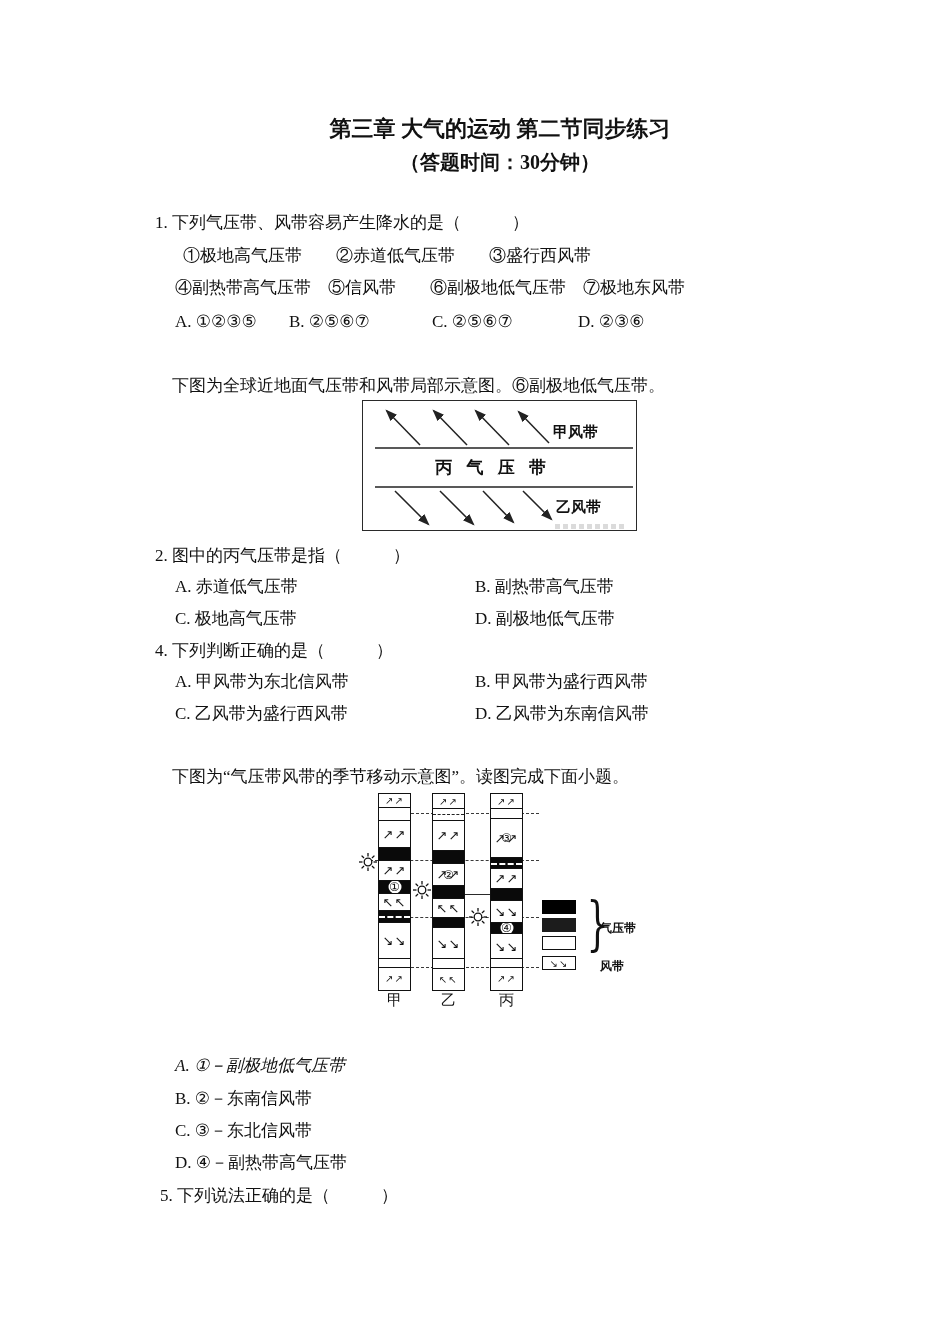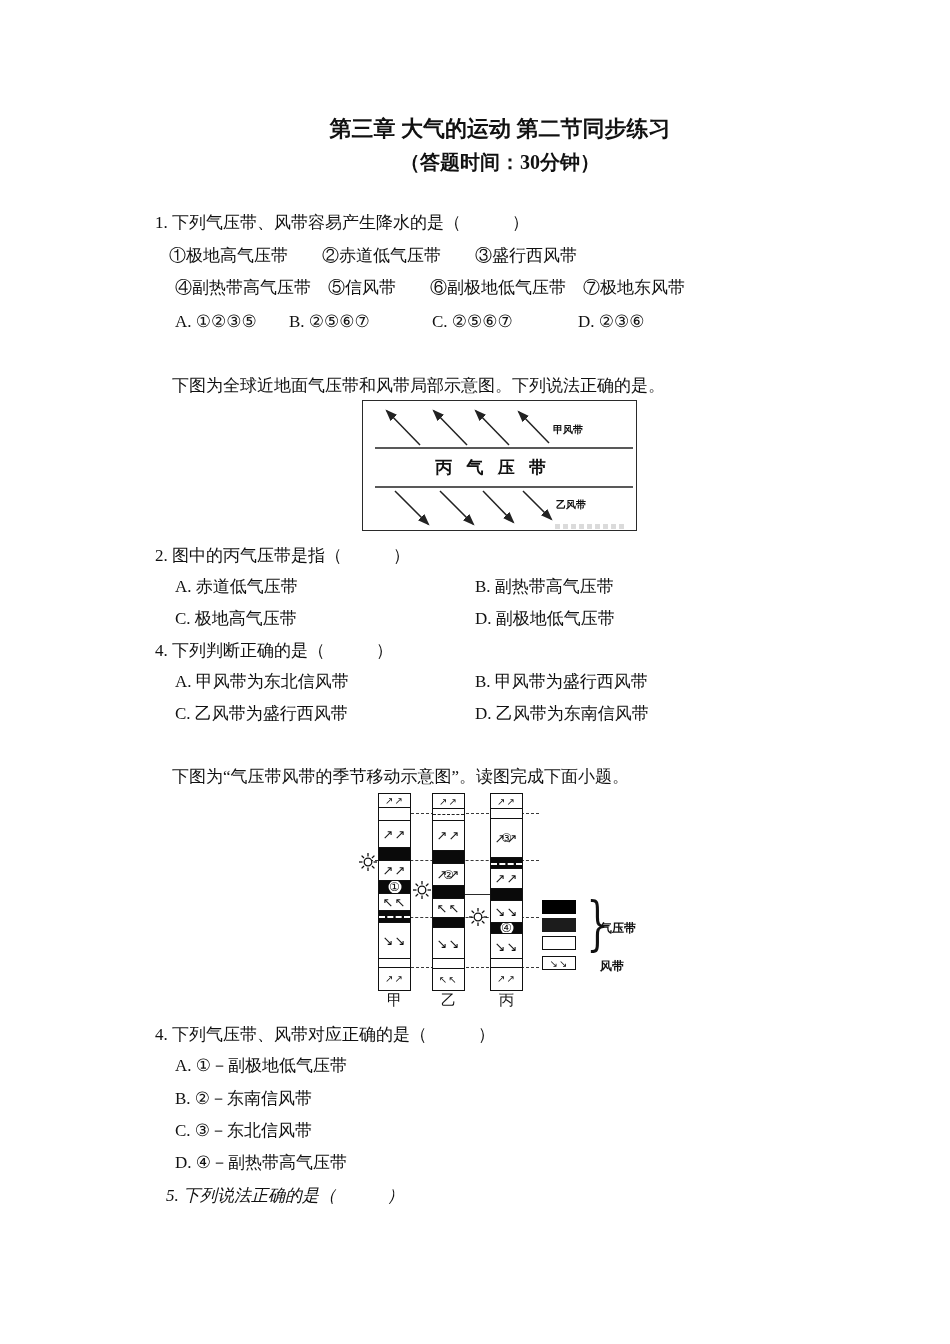--- a/index.html
+++ b/index.html
@@ -5,21 +5,21 @@
   html,body{margin:0;padding:0;background:#fff;}
   #page{position:relative;width:950px;height:1344px;background:#ffffff;overflow:hidden;
         font-family:"Liberation Serif","DejaVu Serif",serif;color:#111;}
   .abs{position:absolute;white-space:pre;}
   .title{font-size:22px;font-weight:bold;text-align:center;}
   .subtitle{font-size:20px;font-weight:bold;text-align:center;}
   .stem,.opt,.intro{font-size:17px;line-height:21px;}
   
   #fig1{position:absolute;left:362px;top:400px;width:275px;height:131px;
         border:1.6px solid #2a2a2a;background:#fff;box-sizing:border-box;}
-  .fig1-label{position:absolute;font-size:10px;font-weight:bold;}
+  .fig1-label{position:absolute;font-size:15px;font-weight:bold;}
   .fig1-press{position:absolute;left:50px;top:55px;width:160px;text-align:center;
               font-size:17px;font-weight:bold;letter-spacing:5px;}
   .watermark{position:absolute;left:192px;top:123px;width:72px;height:5px;opacity:.55;
              background:repeating-linear-gradient(90deg,#bdbdbd 0 5px,transparent 5px 8px);}
   
   #fig2{position:absolute;left:360px;top:786px;width:300px;height:232px;}
   .dashline-h{position:absolute;border-top:1.6px dashed #3a3a3a;z-index:1;}
   .solidline-h{position:absolute;border-top:1.6px solid #2a2a2a;z-index:1;}
   .col{position:absolute;top:7px;width:33px;height:198px;border:1.6px solid #111;
        background:#fff;z-index:2;box-sizing:border-box;display:flex;flex-direction:column;}
@@ -51,28 +51,28 @@
 </style>
 </head>
 <body>
 
 <div id="page">
 
   <div class="abs title" style="left:150px;top:114px;width:700px;">第三章 大气的运动 第二节同步练习</div>
   <div class="abs subtitle" style="left:150px;top:149px;width:700px;">（答题时间：30分钟）</div>
 
   <div class="abs stem" style="left:155px;top:212px;">1. 下列气压带、风带容易产生降水的是（　　　）</div>
-  <div class="abs opt" style="left:169px;top:245px;">①极地高气压带　　②赤道低气压带　　③盛行西风带</div>
+  <div class="abs opt" style="left:183px;top:245px;">①极地高气压带　　②赤道低气压带　　③盛行西风带</div>
   <div class="abs opt" style="left:175px;top:277px;">④副热带高气压带　⑤信风带　　⑥副极地低气压带　⑦极地东风带</div>
   <div class="abs opt" style="left:175px;top:311px;">A. ①②③⑤</div>
   <div class="abs opt" style="left:289px;top:311px;">B. ②⑤⑥⑦</div>
   <div class="abs opt" style="left:432px;top:311px;">C. ②⑤⑥⑦</div>
   <div class="abs opt" style="left:578px;top:311px;">D. ②③⑥</div>
 
-  <div class="abs intro" style="left:172px;top:375px;">下图为全球近地面气压带和风带局部示意图。下列说法正确的是。</div>
+  <div class="abs intro" style="left:172px;top:375px;">下图为全球近地面气压带和风带局部示意图。⑥副极地低气压带。</div>
 
   <div id="fig1">
     <svg width="272" height="128" viewBox="0 0 272 128">
       <defs>
         <marker id="ah" markerWidth="9" markerHeight="8" refX="6.5" refY="3" orient="auto">
           <path d="M0,0 L8,3 L0,6 z" fill="#222"></path>
         </marker>
       </defs>
       <g stroke="#222" stroke-width="1.6">
         <line x1="12" y1="47" x2="270" y2="47"></line>
@@ -252,21 +252,20 @@
     <div class="lg-box lg-dark" style="top:132px;"></div>
     <div class="lg-box lg-white" style="top:150px;"></div>
     <div class="brace">}</div>
     <div class="lg-label" style="left:240px;top:134px;font-family:Liberation Serif, serif;">气压带</div>
     <div class="lg-box lg-hatch" style="top:170px;">
       <span class="arr">↘↘</span>
     </div>
     <div class="lg-label" style="left:240px;top:172px;">风带</div>
   </div>
 
-  <div class="abs stem" style="left:155px;top:1024px;">4. 下列气压带、风带对应正确的是（　　　）</div>
-  <div class="abs opt" style="left:175px;top:1055px;">A. ①－副极地低气压带</div>
+  <div class="abs opt" style="left:175px;top:1055px;font-style:italic;">A. ①－副极地低气压带</div>
   <div class="abs opt" style="left:175px;top:1088px;">B. ②－东南信风带</div>
   <div class="abs opt" style="left:175px;top:1120px;">C. ③－东北信风带</div>
   <div class="abs opt" style="left:175px;top:1152px;">D. ④－副热带高气压带</div>
 
-  <div class="abs stem" style="left:166px;top:1185px;font-style:italic;">5. 下列说法正确的是（　　　）</div>
+  <div class="abs stem" style="left:160px;top:1185px;">5. 下列说法正确的是（　　　）</div>
 
 </div>
 
 </body></html>

